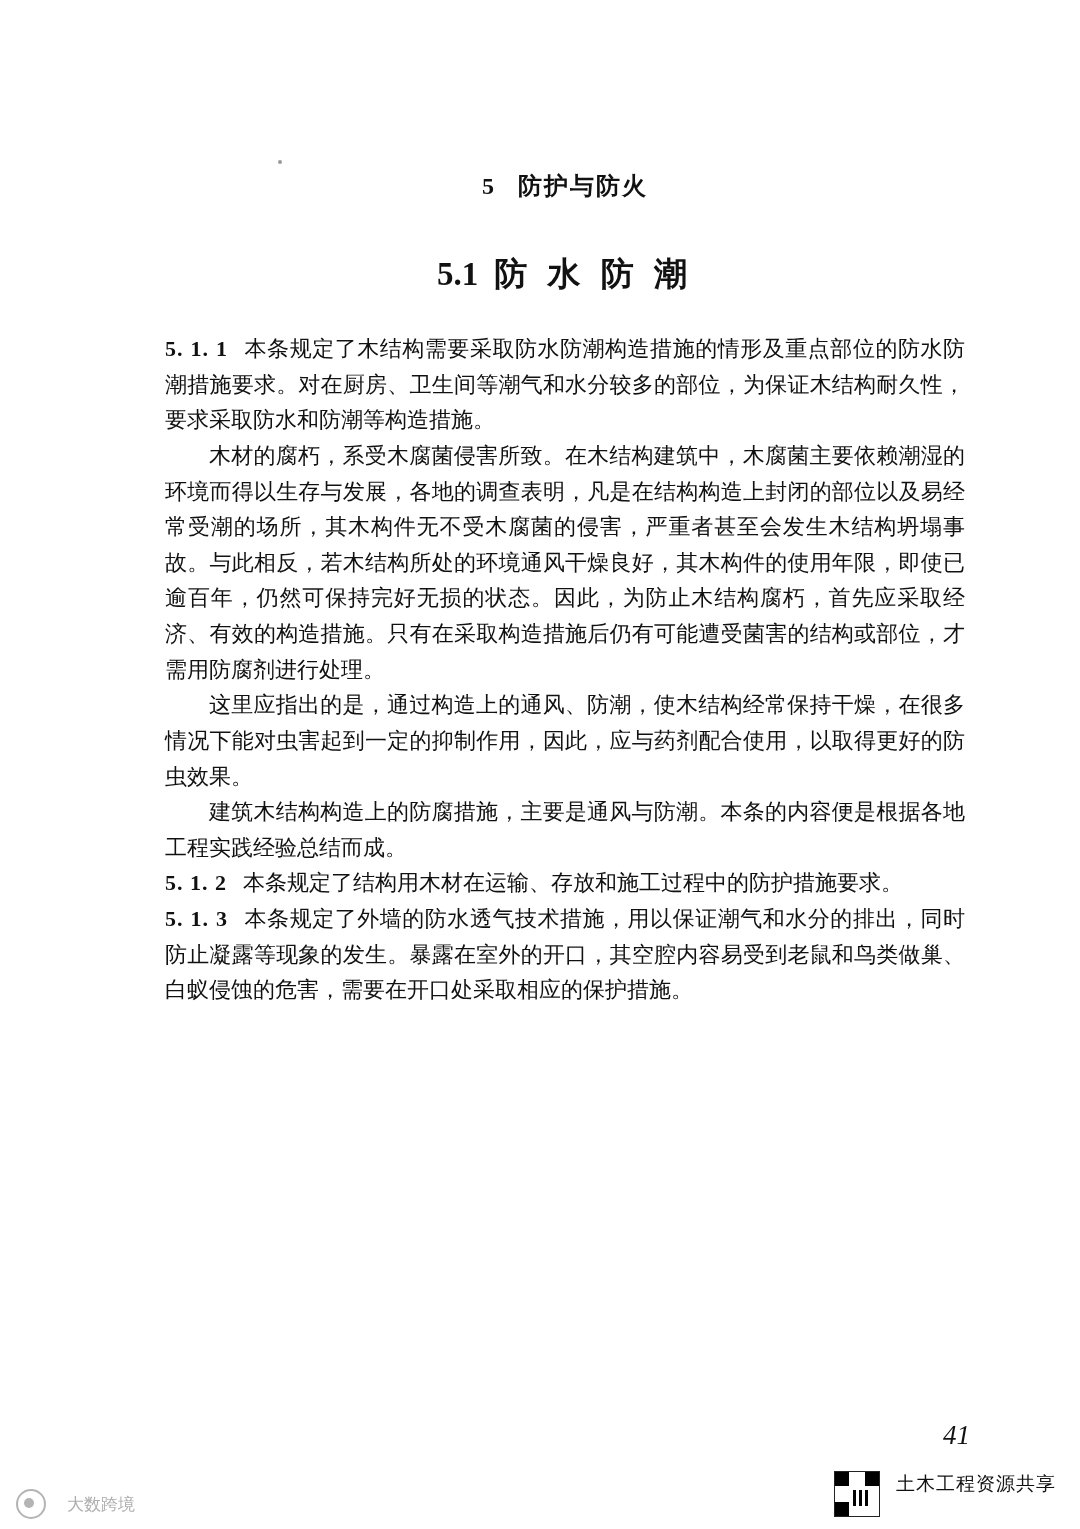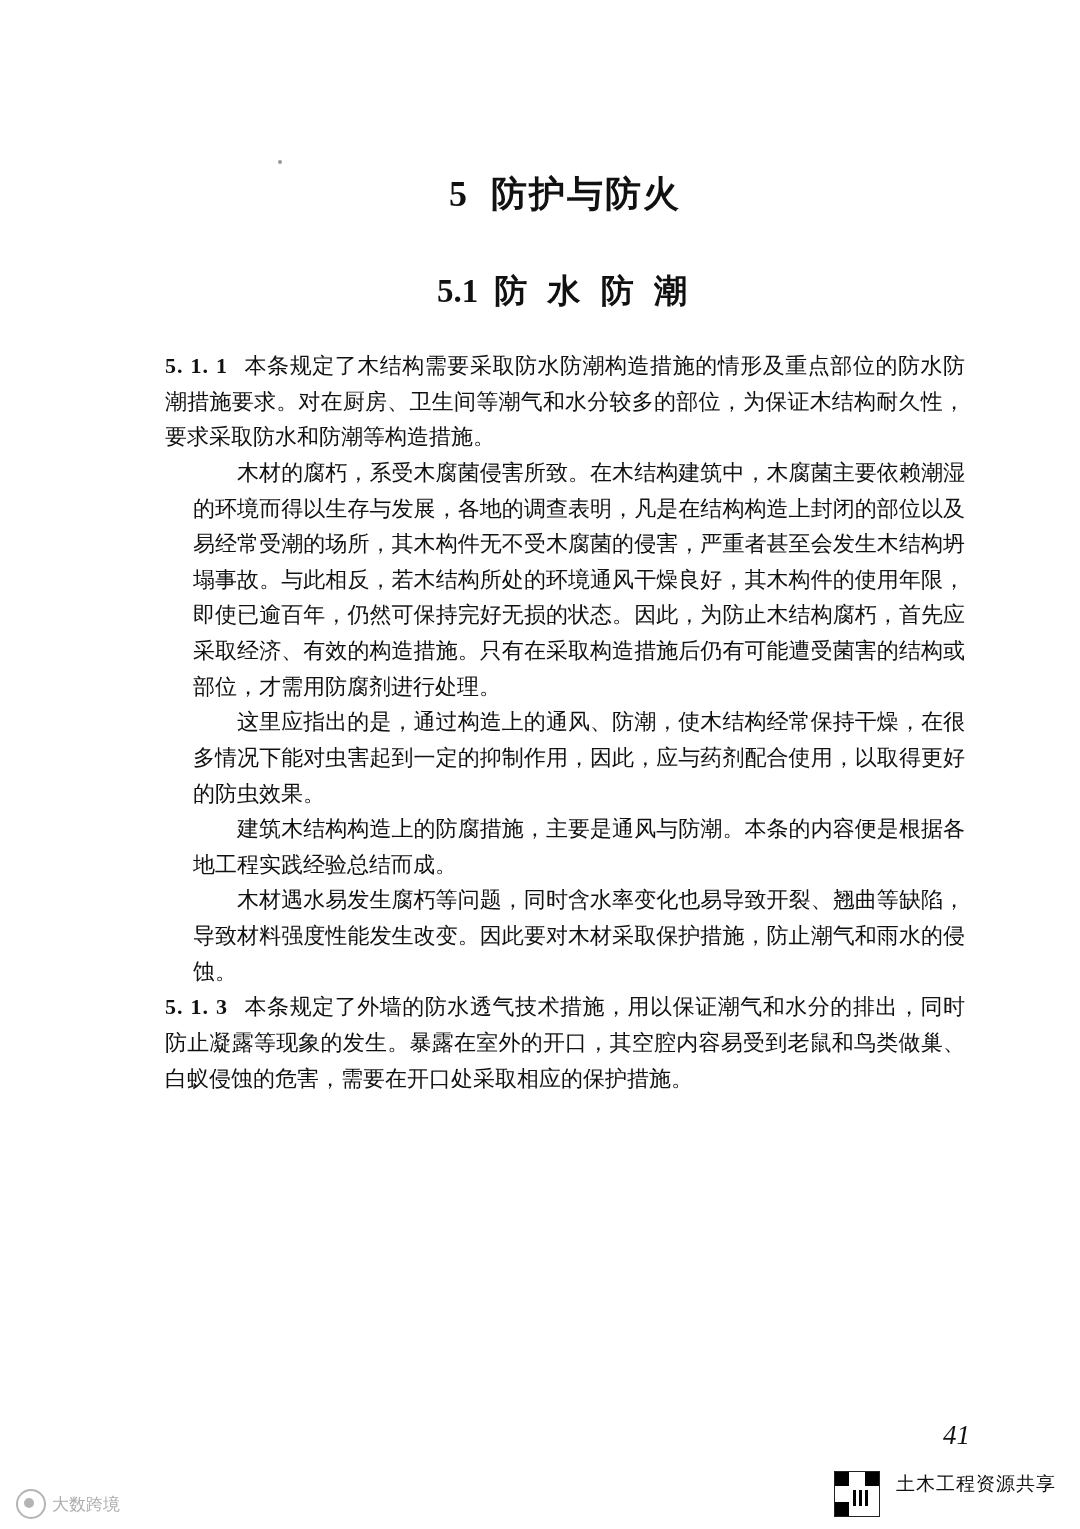--- a/index.html
+++ b/index.html
@@ -17,21 +17,21 @@
     overflow: hidden;
   }
   .content {
     position: absolute;
     left: 165px;
     top: 170px;
     width: 800px;
   }
   .chapter-title {
     text-align: center;
-    font-size: 36px;
+    font-size: 24px;
     font-weight: bold;
     letter-spacing: 2px;
     margin: 0 0 50px 0;
   }
   .chapter-title .num {
     margin-right: 22px;
   }
   .section-title {
     text-align: center;
     font-size: 33px;
@@ -45,21 +45,20 @@
   }
   p {
     margin: 0;
     font-size: 22px;
     line-height: 1.62;
     text-align: justify;
     text-justify: inter-ideograph;
   }
   p.indent {
     text-indent: 2em;
-    margin-left: 28px;
   }
   p.clause {
     text-indent: 0;
   }
   .clause-no {
     font-weight: bold;
     letter-spacing: 1px;
     margin-right: 16px;
   }
   .page-number {
@@ -103,21 +102,21 @@
     font-size: 19px;
     color: #111;
     letter-spacing: 1px;
   }
   .watermark {
     position: absolute;
     left: 16px;
     bottom: 10px;
     display: flex;
     align-items: center;
-    gap: 6px;
+    gap: 21px;
     opacity: 0.55;
   }
   .watermark .wm-icon {
     width: 26px;
     height: 26px;
     border-radius: 50%;
     border: 2px solid #777;
     position: relative;
   }
   .watermark .wm-icon::before {
@@ -163,22 +162,24 @@
     <p class="clause">
       <span class="clause-no">5. 1. 1</span><span>本条规定了木结构需要采取防水防潮构造措施的情形及重点部位的防水防潮措施要求。对在厨房、卫生间等潮气和水分较多的部位，为保证木结构耐久性，要求采取防水和防潮等构造措施。</span>
     </p>
 
     <p class="indent">木材的腐朽，系受木腐菌侵害所致。在木结构建筑中，木腐菌主要依赖潮湿的环境而得以生存与发展，各地的调查表明，凡是在结构构造上封闭的部位以及易经常受潮的场所，其木构件无不受木腐菌的侵害，严重者甚至会发生木结构坍塌事故。与此相反，若木结构所处的环境通风干燥良好，其木构件的使用年限，即使已逾百年，仍然可保持完好无损的状态。因此，为防止木结构腐朽，首先应采取经济、有效的构造措施。只有在采取构造措施后仍有可能遭受菌害的结构或部位，才需用防腐剂进行处理。</p>
 
     <p class="indent">这里应指出的是，通过构造上的通风、防潮，使木结构经常保持干燥，在很多情况下能对虫害起到一定的抑制作用，因此，应与药剂配合使用，以取得更好的防虫效果。</p>
 
     <p class="indent">建筑木结构构造上的防腐措施，主要是通风与防潮。本条的内容便是根据各地工程实践经验总结而成。</p>
 
+    <p class="clause">
+      <span class="clause-no">5. 1. 2</span><span>本条规定了结构用木材在运输、存放和施工过程中的防护措施要求。</span>
+    </p>
 
-    <p class="indent">木材遇水易发生腐朽等问题，同时含水率变化也易导致开裂、翘曲等缺陷，导致材料强度性能发生改变。因此要对木材采取保护措施，防止潮气和雨水的侵蚀。</p>
 
     <p class="clause">
       <span class="clause-no">5. 1. 3</span><span>本条规定了外墙的防水透气技术措施，用以保证潮气和水分的排出，同时防止凝露等现象的发生。暴露在室外的开口，其空腔内容易受到老鼠和鸟类做巢、白蚁侵蚀的危害，需要在开口处采取相应的保护措施。</span>
     </p>
 
   </div>
 
   <div class="page-number">41</div>
 
   <div class="footer-badge">

